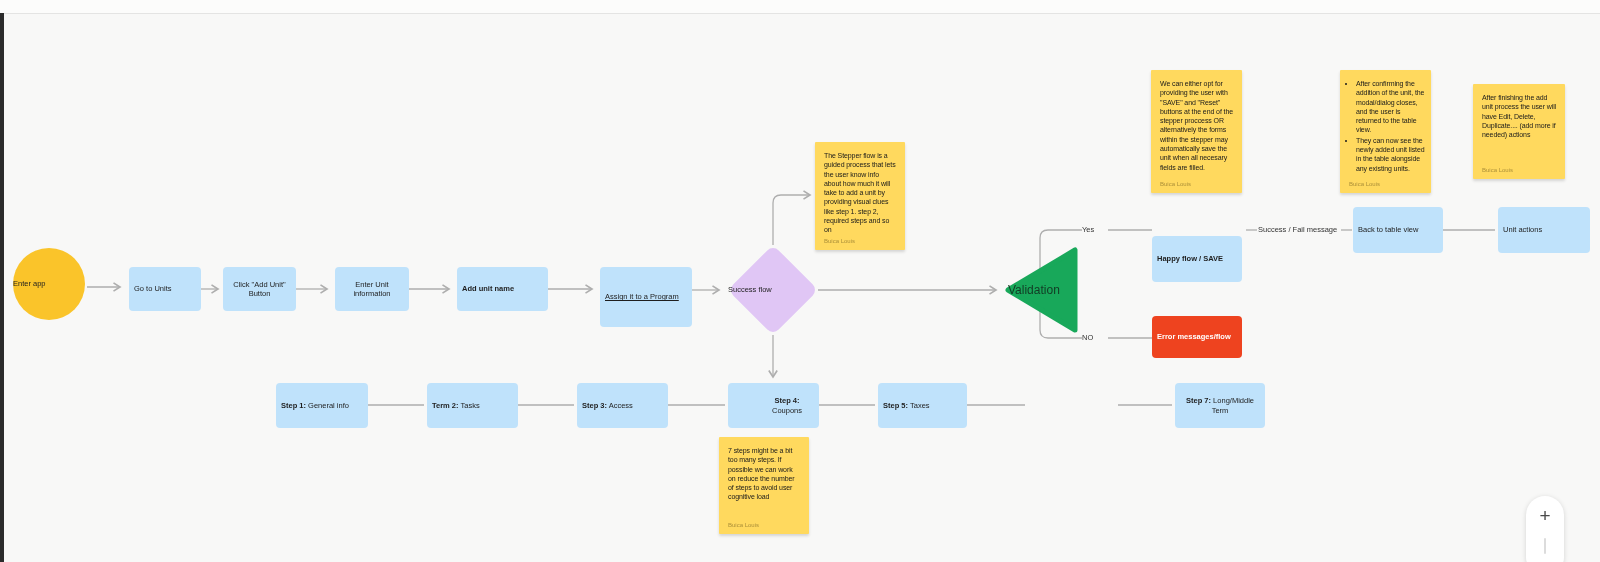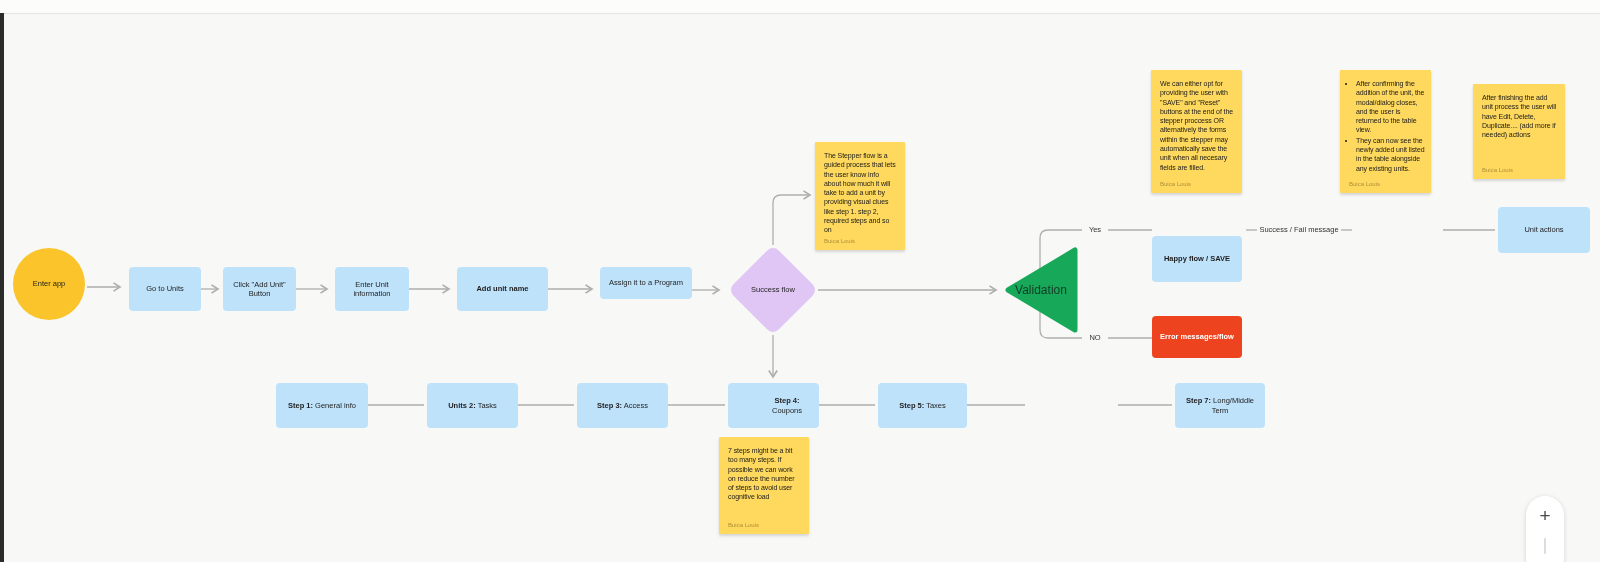--- a/index.html
+++ b/index.html
@@ -10,21 +10,21 @@
     color:#1e1e1e;
   }
   .top-strip{position:absolute;left:0;top:0;width:1600px;height:13px;background:#fcfcfb;}
   .top-line{position:absolute;left:0;top:13px;width:1600px;height:1px;background:#e4e4e3;}
   .left-strip{position:absolute;left:0;top:13px;width:4px;height:549px;background:#2b2b2b;}
 
   .wires{position:absolute;left:0;top:0;width:1600px;height:562px;pointer-events:none;}
   .wire{stroke:var(--connector-gray,#aeaeae);stroke-width:1.3;fill:none;}
   .tri{fill:var(--validation-green,#18a85a);stroke:var(--validation-green,#18a85a);stroke-width:5;stroke-linejoin:round;}
 
-  .node{position:absolute;display:flex;align-items:center;justify-content:center;
+  .node{position:absolute;display:flex;align-items:center;justify-content:flex-start;
         text-align:center;font-size:7.5px;line-height:1.25;box-sizing:border-box;}
   .box{background:var(--node-blue,#bfe2fb);border-radius:4px;padding:3px 5px;}
   .start-circle{background:var(--start-yellow,#fac42a);border-radius:50%;}
   .diamond-bg{position:absolute;left:741px;top:258px;width:64px;height:64px;
         background:var(--diamond-purple,#e0c6f5);border-radius:8px;transform:rotate(45deg);}
   .diamond-label{position:absolute;left:728px;top:245px;width:90px;height:90px;}
   .bold-label{font-weight:700;}
   .error-box{background:var(--error-red,#ee431f);color:#ffffff;font-weight:700;}
   .branch-label{background:var(--canvas-bg,#f8f8f7);font-size:7.5px;color:#333;}
   .edge-label{font-size:7.5px;color:#333;}
@@ -89,21 +89,21 @@
   </div>
   <div class="node box" style="left:223px;top:267px;width:73px;height:44px;">
     <span>Click "Add Unit" Button</span>
   </div>
   <div class="node box" style="left:335px;top:267px;width:74px;height:44px;">
     <span>Enter Unit information</span>
   </div>
   <div class="node box" style="left:457px;top:267px;width:91px;height:44px;font-weight:bold;">
     <span>Add unit name</span>
   </div>
-  <div class="node box" style="left:600px;top:267px;width:92px;height:32px;">
+  <div class="node box" style="left:600px;top:267px;width:92px;height:60px;text-decoration:underline;">
     <span>Assign it to a Program</span>
   </div>
 
   <div class="diamond-bg"></div>
   <div class="node diamond-label">
     <span>Success flow</span>
   </div>
 
   <div class="node validation-label" style="left:1008px;top:283px;width:66px;height:14px;">
     <span>Validation</span>
@@ -118,29 +118,32 @@
 
   <div class="node box bold-label" style="left:1152px;top:207px;width:90px;height:46px;margin-top:29px;">
     <span>Happy flow / SAVE</span>
   </div>
   <div class="node box error-box" style="left:1152px;top:316px;width:90px;height:42px;">
     <span>Error messages/flow</span>
   </div>
   <div class="node edge-label" style="left:1258px;top:224px;width:82px;height:12px;">
     <span>Success / Fail message</span>
   </div>
+  <div class="node box" style="left:1353px;top:207px;width:90px;height:46px;">
+    <span>Back to table view</span>
+  </div>
   <div class="node box" style="left:1498px;top:207px;width:92px;height:46px;">
     <span>Unit actions</span>
   </div>
 
   <div class="node box step" style="left:276px;top:383px;width:92px;height:45px;">
     <span><span class="bold-part">Step 1:</span><span> General info</span></span>
   </div>
   <div class="node box step" style="left:427px;top:383px;width:91px;height:45px;">
-    <span><span class="bold-part">Units 2:</span><span> Tasks</span></span>
+    <span><span class="bold-part">Term 2:</span><span> Tasks</span></span>
   </div>
   <div class="node box step" style="left:577px;top:383px;width:91px;height:45px;">
     <span><span class="bold-part">Step 3:</span><span> Access</span></span>
   </div>
   <div class="node box step" style="left:728px;top:383px;width:91px;height:45px;padding-left:32px;">
     <span><span class="bold-part">Step 4:</span><span> Coupons</span></span>
   </div>
   <div class="node box step" style="left:878px;top:383px;width:89px;height:45px;">
     <span><span class="bold-part">Step 5:</span><span> Taxes</span></span>
   </div>

